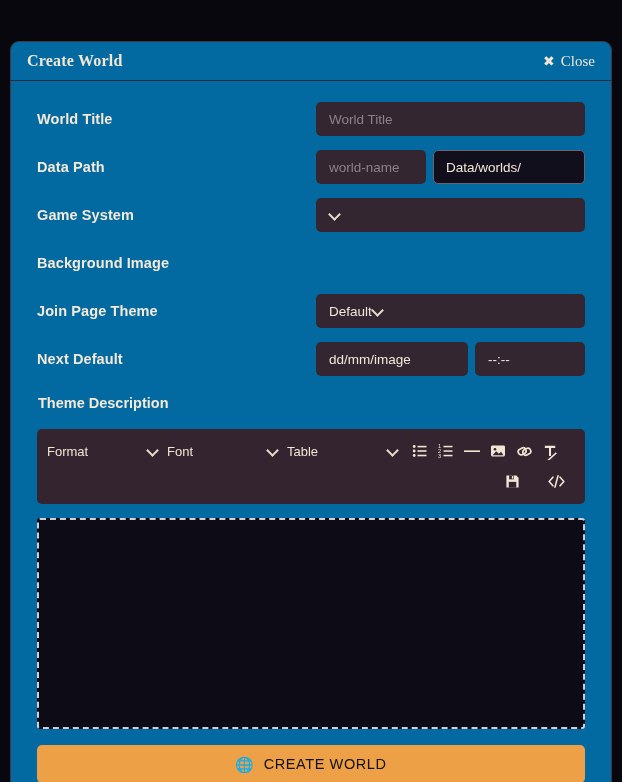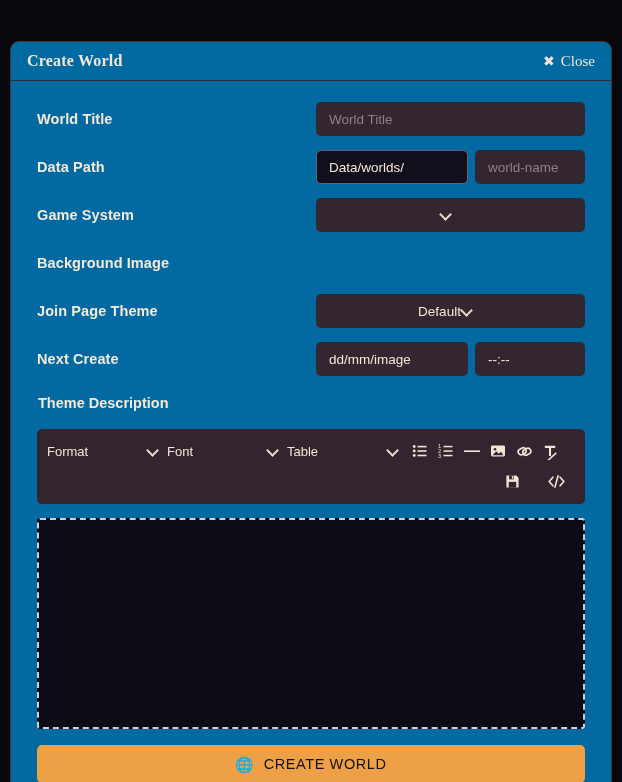--- a/index.html
+++ b/index.html
@@ -93,21 +93,21 @@
     flex: 1 1 auto;
     min-width: 0;
   }
   .field.filled { color: #f3e8d8; }
   .field.outlined {
     border-color: #6d6270;
     background: #120f1c;
   }
   .field.half { flex: 0 0 152px; }
   .field.select {
-    justify-content: center;
+    justify-content: flex-start;
     padding-right: 22px;
     cursor: pointer;
   }
   .chev {
     width: 12px; height: 12px;
     flex: 0 0 12px;
     position: relative;
   }
   .chev::before {
     content: "";
@@ -221,22 +221,22 @@
     <div class="row">
       <div class="label">World Title</div>
       <div class="fields">
         <div class="field">World Title</div>
       </div>
     </div>
 
     <div class="row">
       <div class="label">Data Path</div>
       <div class="fields">
+        <div class="field">world-name</div>
         <div class="field half outlined filled">Data/worlds/</div>
-        <div class="field">world-name</div>
       </div>
     </div>
 
     <div class="row">
       <div class="label">Game System</div>
       <div class="fields">
         <div class="field select filled">
           <span></span>
           <span class="chev"></span>
         </div>
@@ -251,21 +251,21 @@
       <div class="label">Join Page Theme</div>
       <div class="fields">
         <div class="field select filled">
           <span>Default</span>
           <span class="chev"></span>
         </div>
       </div>
     </div>
 
     <div class="row">
-      <div class="label">Next Create</div>
+      <div class="label">Next Default</div>
       <div class="fields">
         <div class="field half filled">dd/mm/image</div>
         <div class="field filled">--:--</div>
       </div>
     </div>
 
     <div class="section-label">Theme Description</div>
 
     <div id="toolbar">
       <div class="tbrow">

